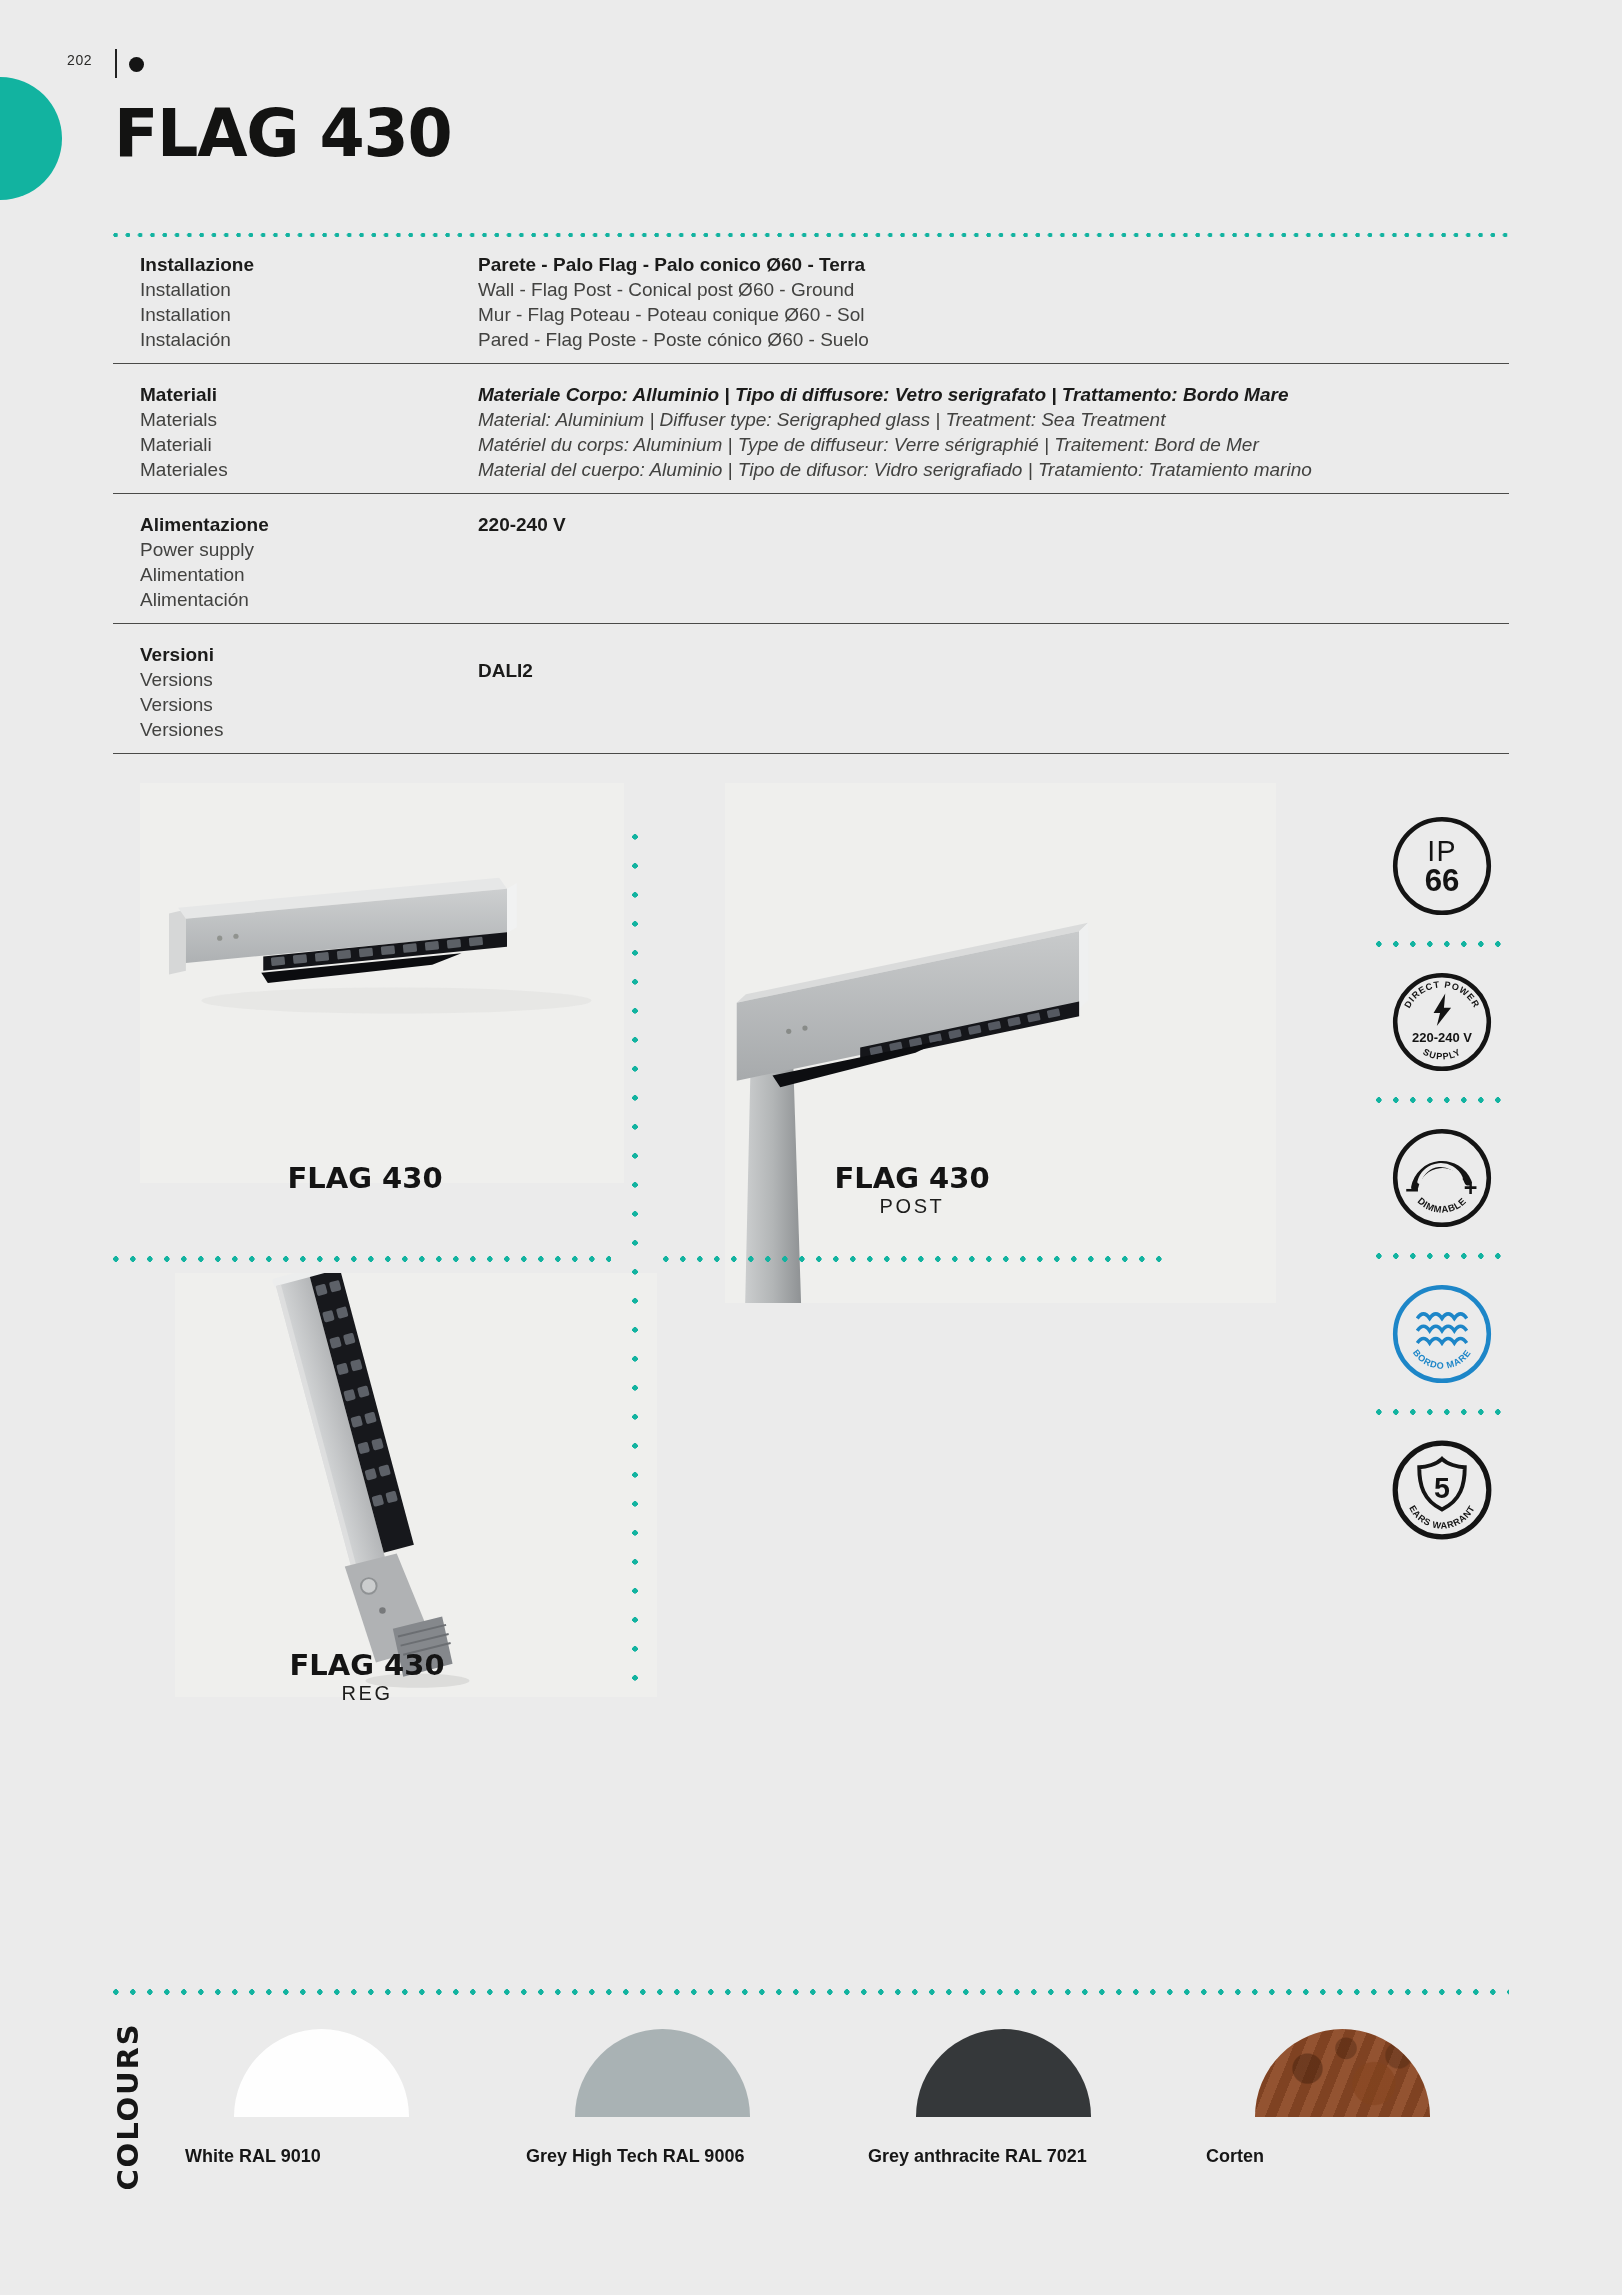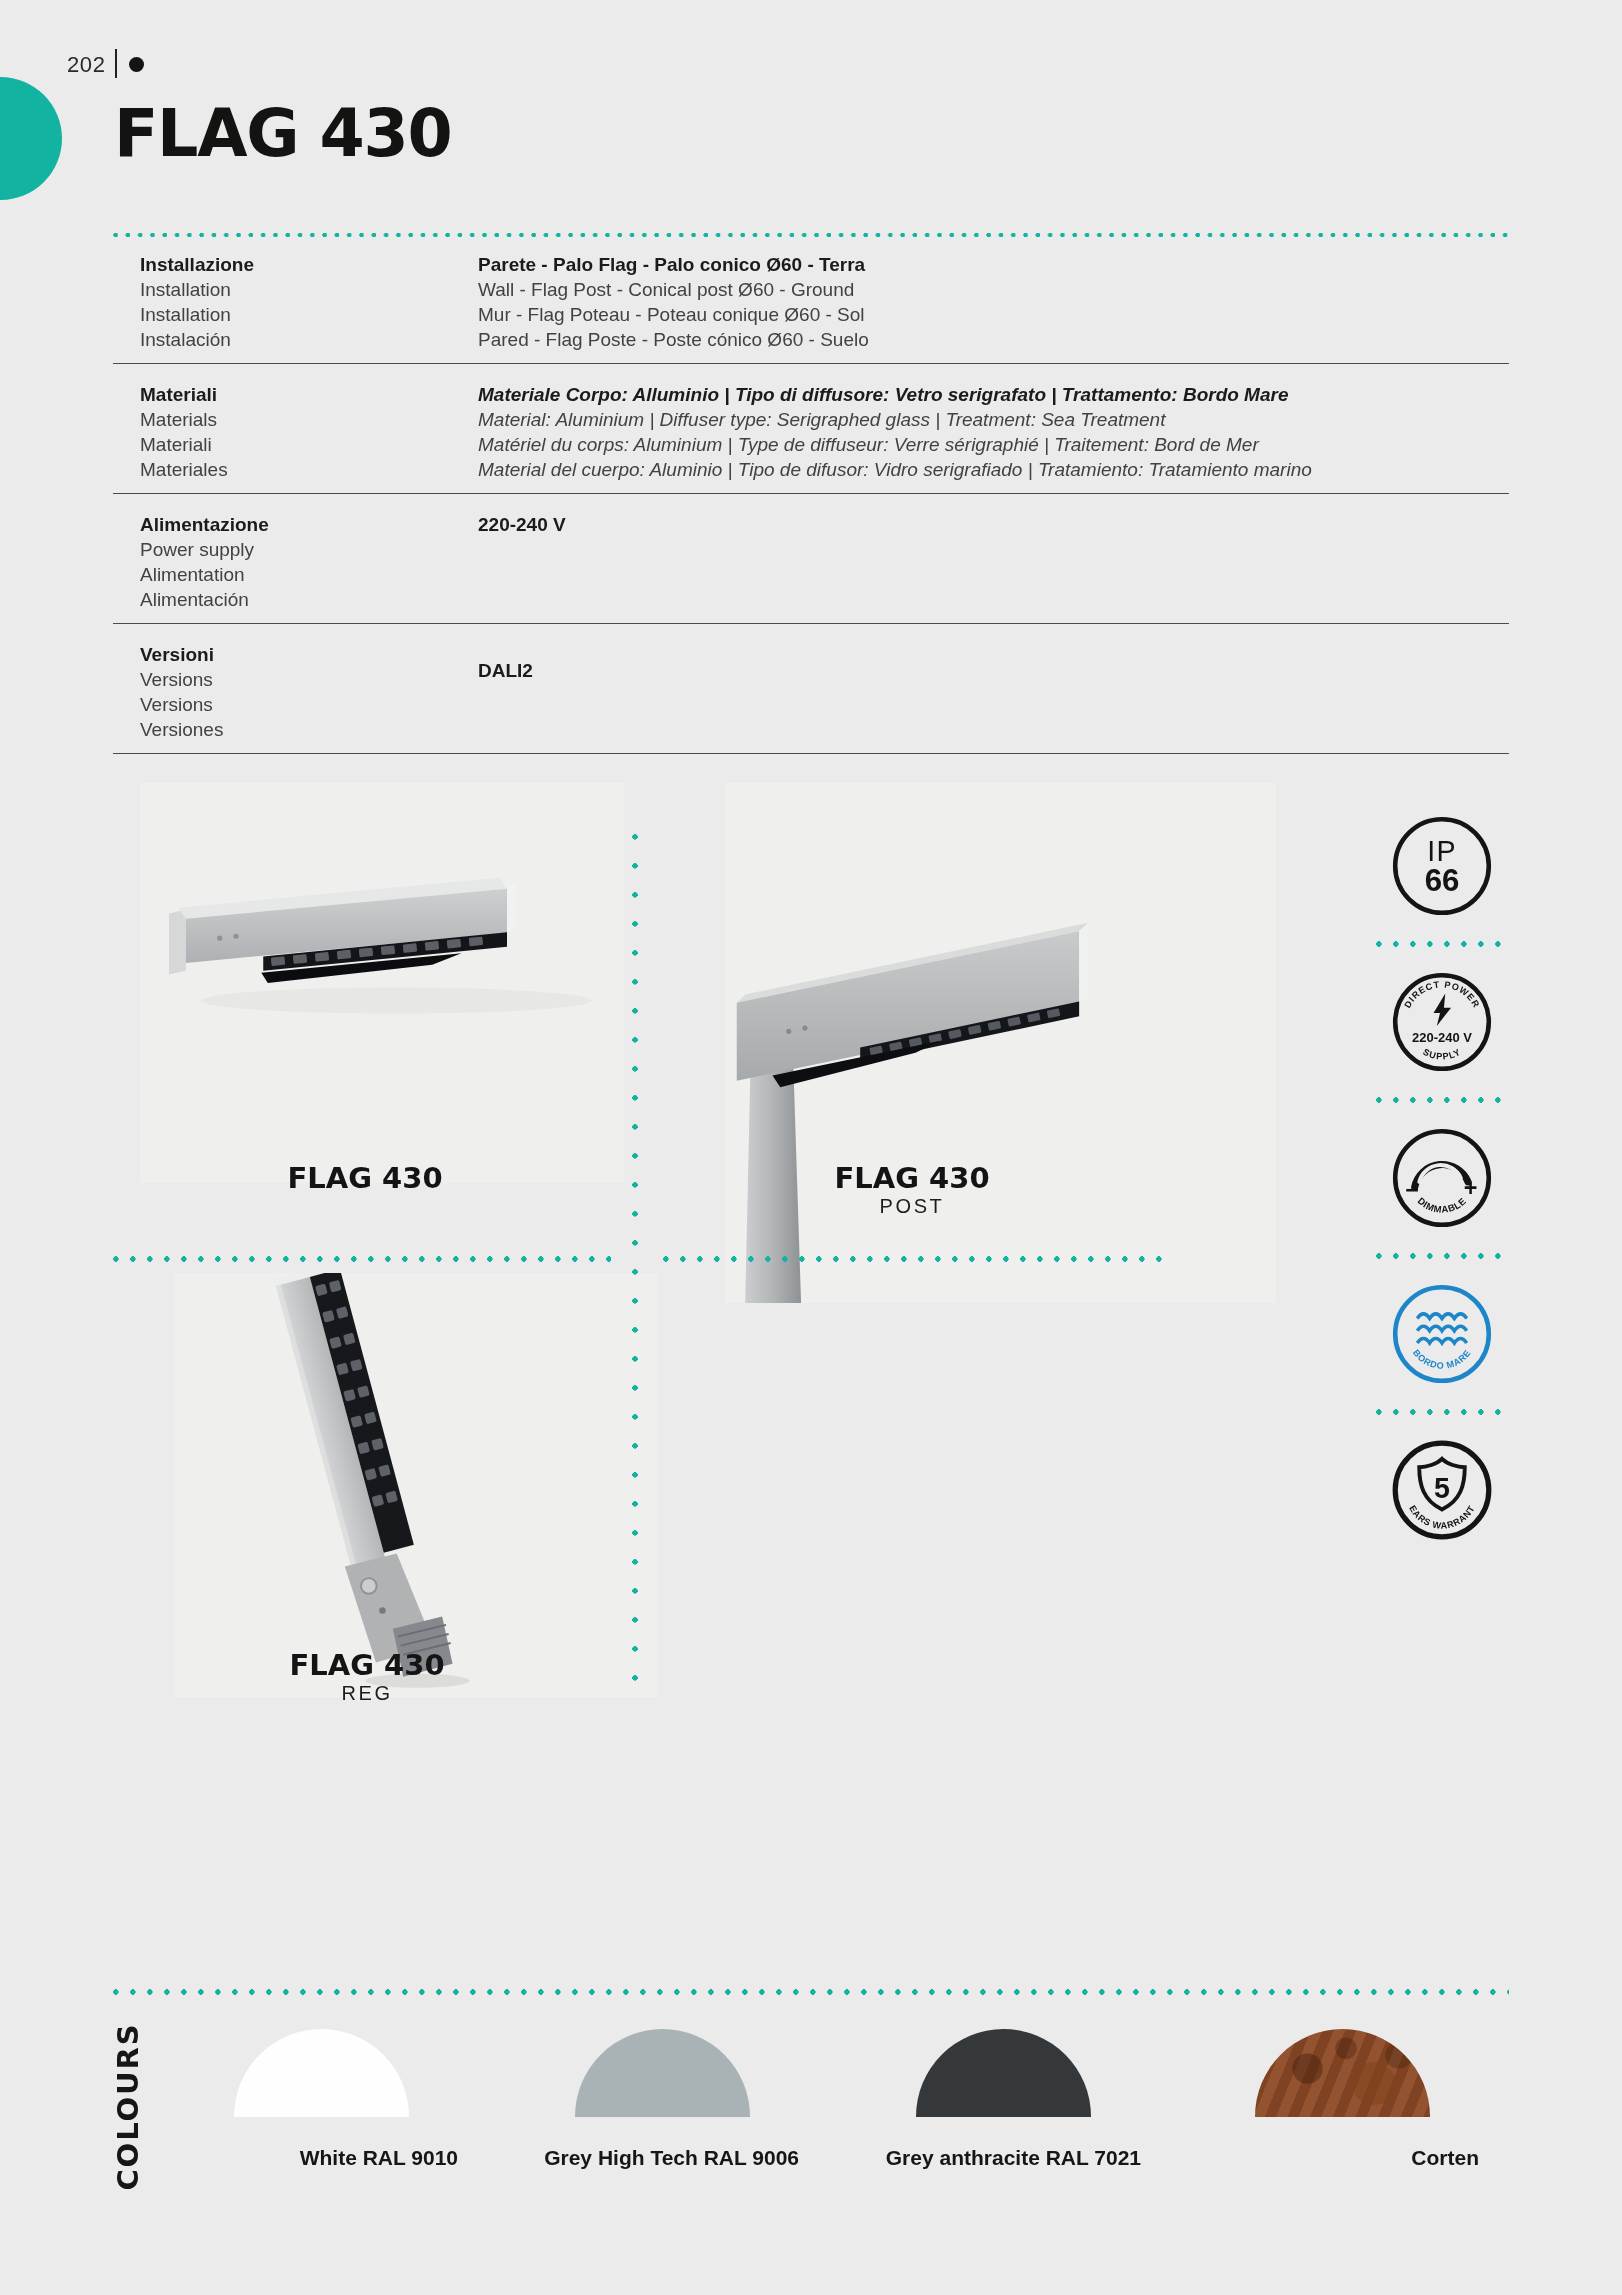--- a/index.html
+++ b/index.html
@@ -12,21 +12,21 @@
   html,body{margin:0;padding:0;background:#ddd;}
   .page{
     position:relative; width:1623px; height:2295px;
     background:var(--bg);
     font-family:"Liberation Sans", sans-serif;
     overflow:hidden;
   }
   .abs{position:absolute;}
 
   
-  .page-number{left:67px; top:52px; font-size:22px; color:#2a2a28; letter-spacing:0.6px;}
+  .page-number{left:67px; top:52px; font-size:14px; color:#2a2a28; letter-spacing:0.6px;}
   .head-divider{left:115px; top:49px; width:1.9px; height:29px; background:#222;}
   .head-dot{left:129px; top:57px; width:15px; height:15px; border-radius:50%; background:#141414;}
   .teal-halfcircle{left:-61px; top:77px; width:123px; height:123px; border-radius:50%; background:var(--teal);}
   .title{
     left:114px; top:96px; font-family:"DejaVu Sans", sans-serif; font-weight:bold;
     font-size:65px; letter-spacing:-1.3px; color:#131312;
   }
 
   
   .hdots{height:5.8px; background-repeat:repeat-x;
@@ -66,21 +66,21 @@
   .dome.textured{position:absolute; overflow:hidden;}
   .dome.textured::after{
     content:""; position:absolute; inset:0; border-radius:88px 88px 0 0;
     background:
       radial-gradient(circle at 30% 45%, rgba(52,22,6,.38) 0 11%, transparent 12%),
       radial-gradient(circle at 68% 62%, rgba(130,66,28,.55) 0 16%, transparent 17%),
       radial-gradient(circle at 52% 22%, rgba(46,18,4,.30) 0 9%, transparent 10%),
       radial-gradient(circle at 82% 30%, rgba(40,16,4,.25) 0 8%, transparent 9%),
       repeating-linear-gradient(112deg, rgba(0,0,0,.10) 0 10.4px, rgba(255,255,255,.05) 10.4px 21px);
   }
-  .swatch-label{top:2146px; width:273px; text-align:right; font-weight:700; font-size:21px; color:#161616;}
+  .swatch-label{top:2146px; width:273px; text-align:left; font-weight:700; font-size:18px; color:#161616;}
 </style>
 </head>
 <body>
 
 <div class="page">
 
   <div class="abs page-number">202</div>
   <div class="abs head-divider"></div>
   <div class="abs head-dot"></div>
   <div class="abs teal-halfcircle"></div>

